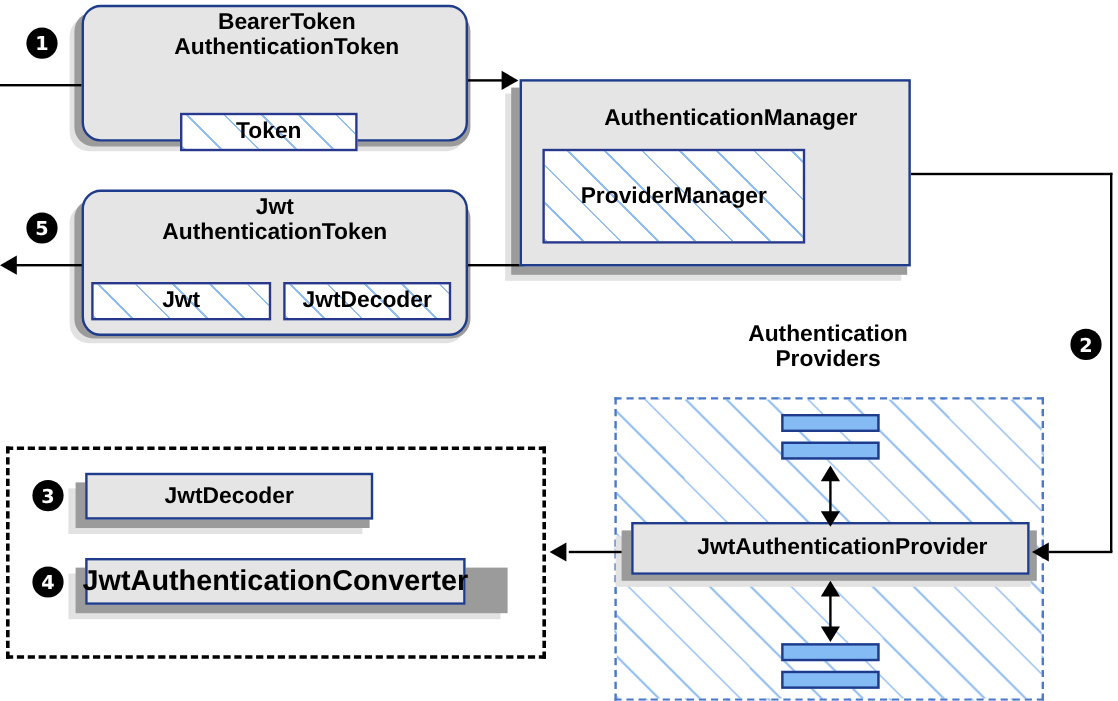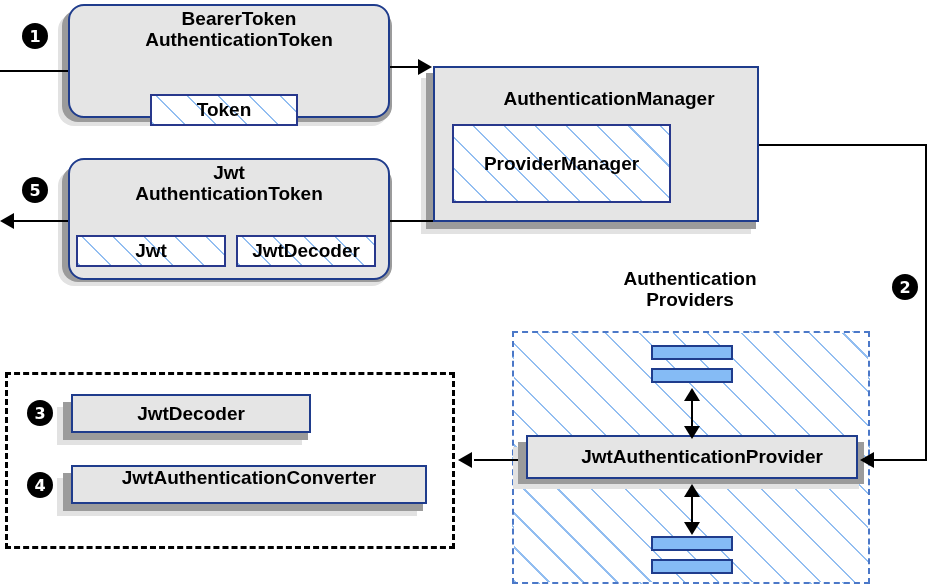--- a/index.html
+++ b/index.html
@@ -209,20 +209,20 @@
   <div class="shadow-dark" style="left:63px; top:402px; width:245px; height:38px;"></div>
   <div class="node" style="left:71px; top:394px; width:240px; height:39px; font-size:19px; display:flex; align-items:center; justify-content:center;">
     <span>JwtDecoder</span>
   </div>
   <div class="step" style="left:27px; top:400px;">
       <span>3</span>
     </div>
 
   <div class="shadow-light" style="left:57px; top:478px; width:360px; height:38px;"></div>
   <div class="shadow-dark" style="left:63px; top:473px; width:360px; height:38px;"></div>
-  <div class="node" style="left:71px; top:465px; width:356px; height:39px; font-size:19px; display:flex; align-items:flex-start; justify-content:center;">
+  <div class="node" style="left:71px; top:465px; width:317px; height:39px; font-size:24px; display:flex; align-items:center; justify-content:center;">
     <span>JwtAuthenticationConverter</span>
   </div>
   <div class="step" style="left:27px; top:472px;">
       <span>4</span>
     </div>
 
 </div>
 
 </body></html>

